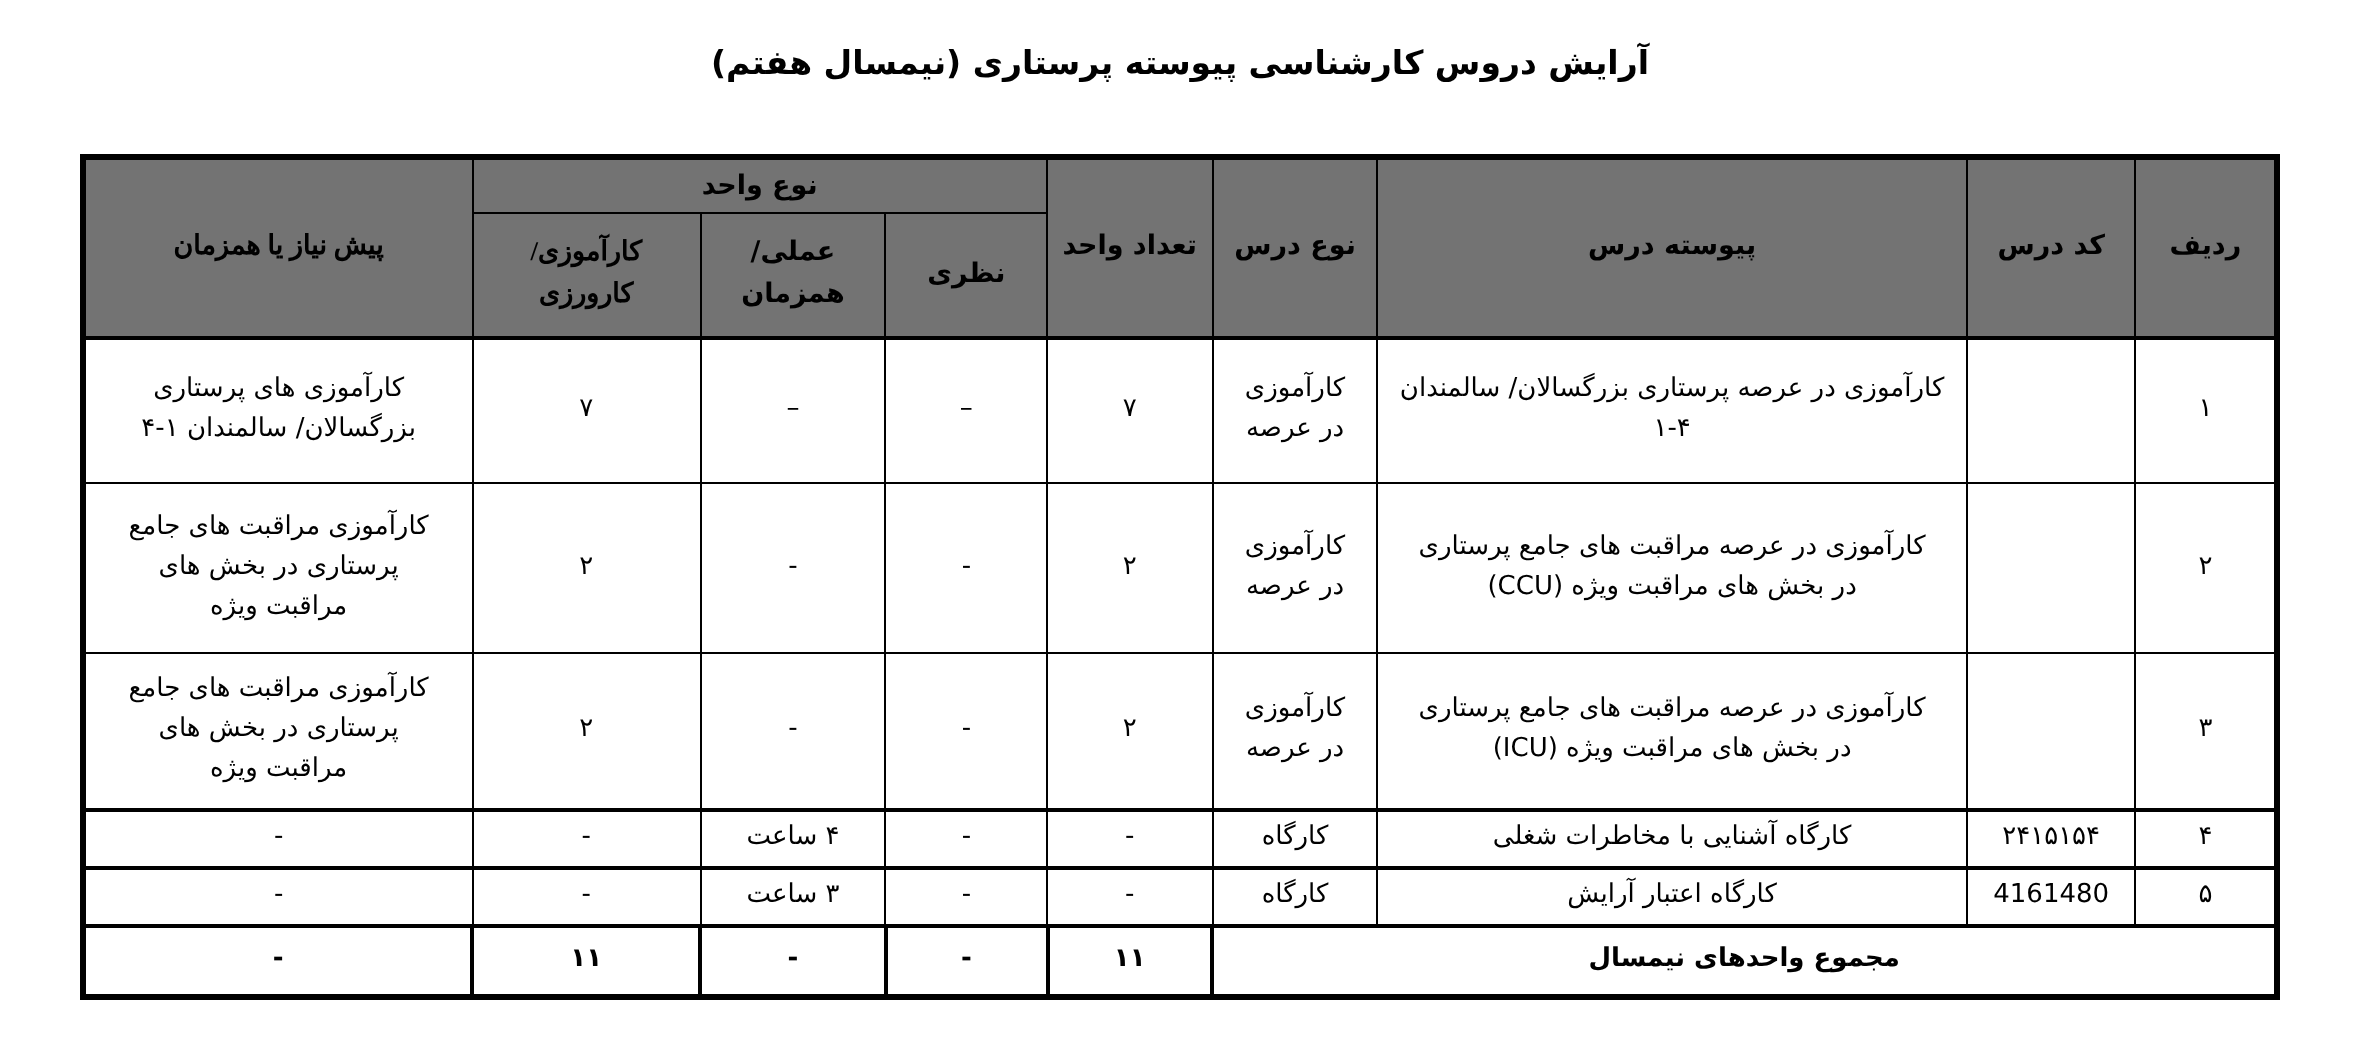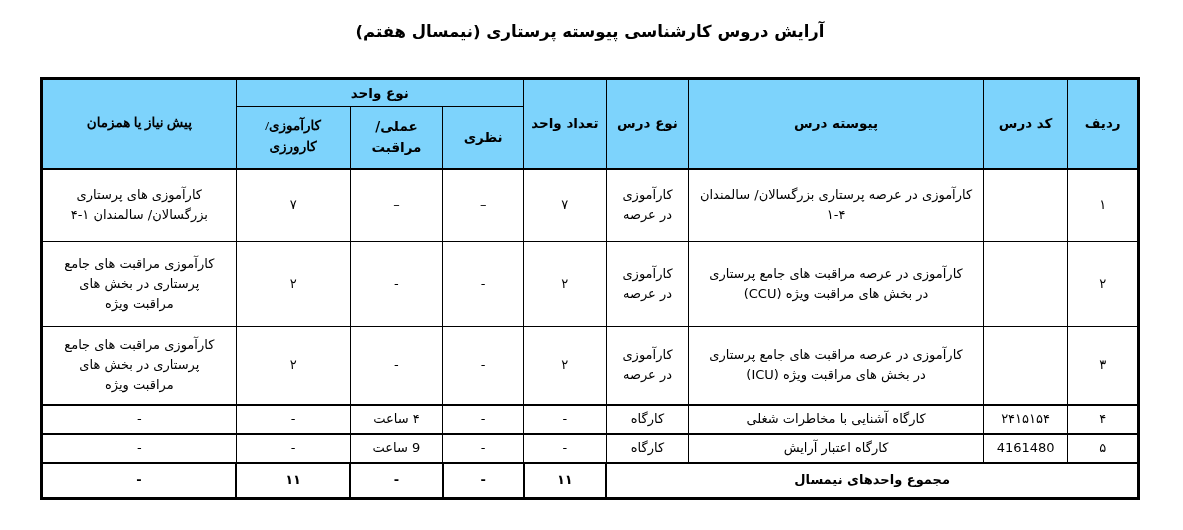--- a/index.html
+++ b/index.html
@@ -42,21 +42,21 @@
     border: 1px solid #000;
     text-align: center;
     vertical-align: middle;
     padding: 2px 4px;
     font-size: 13px;
     line-height: 1.55;
     white-space: pre-line;
     overflow: hidden;
   }
   table.tbl th {
-    background: #7dd3fc;
+    background: #737373;
     font-weight: bold;
     font-size: 13.5px;
   }
   
   th.hdr-group { border-bottom: 2px solid #000; border-left: 2px solid #000; border-right: 2px solid #000; }
   th.sub-theory { border-right: 2px solid #000; }
   th.sub-intern { border-left: 2px solid #000; font-family: Liberation Serif, serif; }
   th.hdr-prereq { border-right: 2px solid #000; font-family: Liberation Serif, serif; }
   tr.first-data td { border-top: 2px solid #000; }
   tr.thick-top td { border-top: 2px solid #000; }
@@ -90,21 +90,21 @@
         <th rowspan="2">کد درس</th>
         <th rowspan="2">پیوسته درس</th>
         <th rowspan="2">نوع درس</th>
         <th rowspan="2">تعداد واحد</th>
         <th colspan="3" class="hdr-group">نوع واحد</th>
         <th rowspan="2" class="hdr-prereq">پیش نیاز یا همزمان</th>
       </tr>
       <tr style="height:62px">
         <th class="sub-theory">نظری</th>
         <th>عملی/
-مراقبت</th>
+همزمان</th>
         <th class="sub-intern">کارآموزی/
 کارورزی</th>
       </tr>
 
       <tr style="height:73px" class="first-data">
         <td>۱</td>
         <td></td>
         <td class="title-cell">کارآموزی در عرصه پرستاری بزرگسالان/ سالمندان
 ۱-۴</td>
         <td>کارآموزی
@@ -161,21 +161,21 @@
         <td>-</td>
       </tr>
 
       <tr style="height:29px" class="thick-top">
         <td>۵</td>
         <td>4161480</td>
         <td class="title-cell">کارگاه اعتبار آرایش</td>
         <td>کارگاه</td>
         <td>-</td>
         <td>-</td>
-        <td>9 ساعت</td>
+        <td>۳ ساعت</td>
         <td>-</td>
         <td>-</td>
       </tr>
 
       <tr style="height:36px" class="totals-row">
         <td colspan="4">مجموع واحدهای نیمسال</td>
         <td>۱۱</td>
         <td>-</td>
         <td>-</td>
         <td>۱۱</td>

